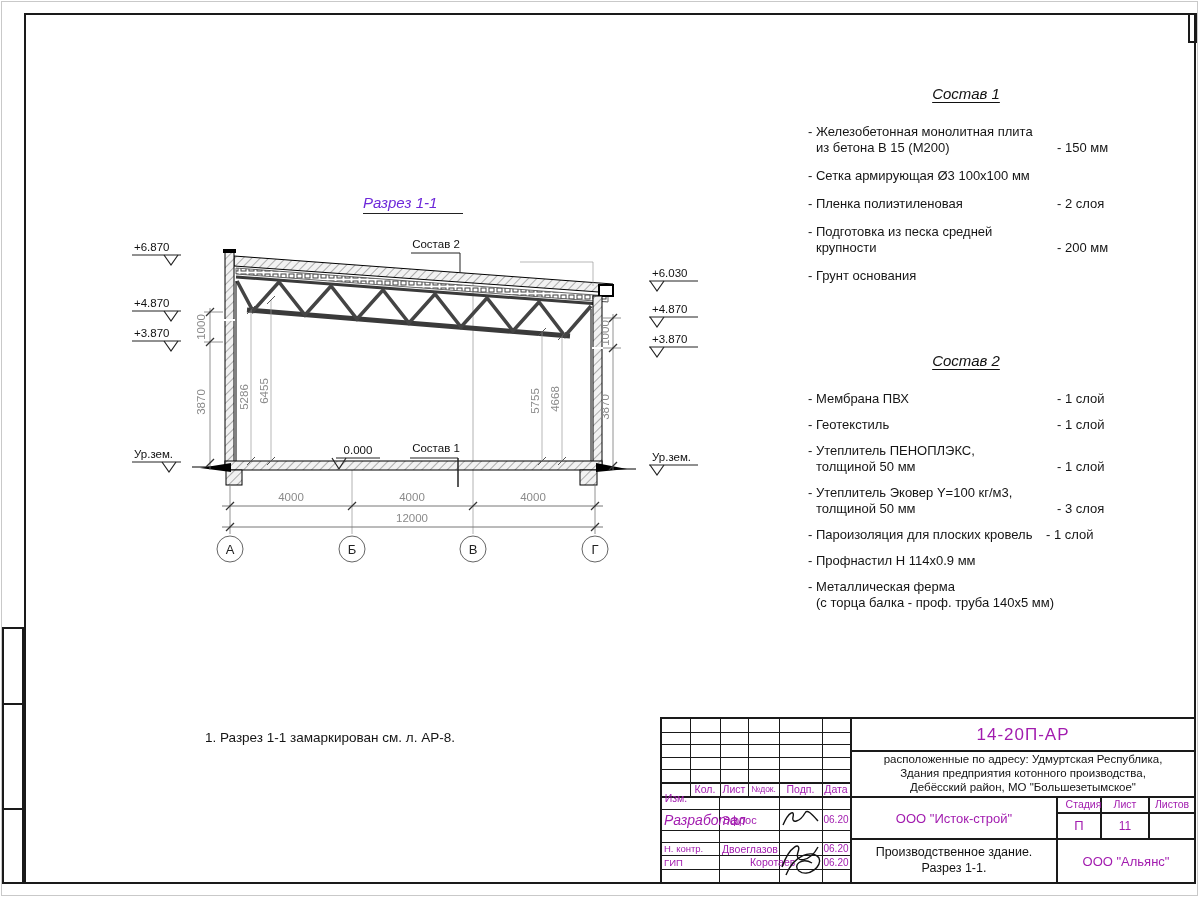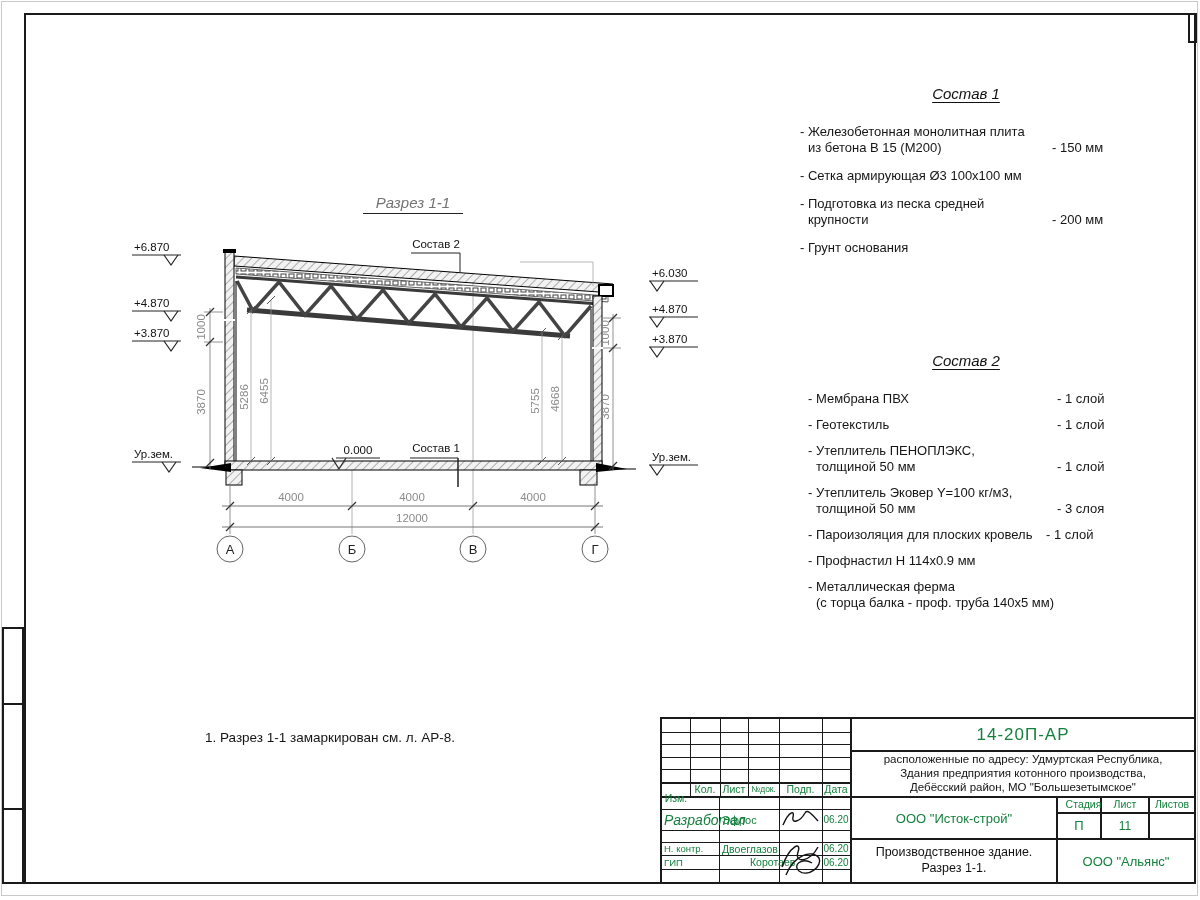--- a/index.html
+++ b/index.html
@@ -6,38 +6,38 @@
   #page{position:relative;width:1200px;height:900px;background:#fff;overflow:hidden;
         font-family:"Liberation Sans", sans-serif;color:#111;}
   .abs{position:absolute;box-sizing:border-box;}
   
   #outer-border{left:1px;top:1px;width:1197px;height:895px;border:1px solid #c9c9c9;}
   #main-frame{left:24px;top:13px;width:1172px;height:871px;border:2px solid #1a1a1a;}
   #corner-box{left:1188px;top:13px;width:9px;height:30px;border:2px solid #1a1a1a;border-top:none;}
   #margin-col{left:2px;top:627px;width:22px;height:257px;border:2px solid #1a1a1a;}
   .margin-div{left:0;width:18px;height:0;border-top:2px solid #1a1a1a;}
   
-  #sect-title{left:363px;top:194px;width:100px;text-align:center;font-style:italic;
-              font-size:15px;color:#737373;border-bottom:1.2px solid #222;padding-bottom:2px;}
+  #sect-title{left:363px;top:194px;width:100px;font-style:italic;
+              font-size:15px;color:#6d28d9;border-bottom:1.2px solid #222;padding-bottom:2px;}
   
   .sostav{left:800px;width:342px;}
   .sostav .hd{width:332px;text-align:center;font-style:italic;font-size:15px;
               text-decoration:underline;text-underline-offset:3px;margin-bottom:22px;}
   .item{display:flex;align-items:flex-end;font-size:13px;line-height:16px;color:#151515;}
   .s1 .item{margin-bottom:12px;}
   .s2 .item{margin-bottom:10px;}
   .item .nm{width:252px;}
   .item .val{width:86px;white-space:nowrap;}
   
   #note{left:205px;top:730px;font-size:13.5px;color:#151515;}
   
   #tb{left:660px;top:717px;width:536px;height:167px;border:2px solid #1a1a1a;background:#fff;}
   #tb .ln{position:absolute;background:#1a1a1a;}
   #tb .cell{position:absolute;box-sizing:border-box;display:flex;align-items:center;justify-content:center;
-            text-align:center;color:#15803d;}
+            text-align:center;color:#a21caf;}
   #tb .lbl{font-size:10.5px;}
   .dimtxt{fill:#8a8a8a;font-size:11.5px;font-family:"Liberation Sans",sans-serif;}
   .elevtxt{fill:#111;font-size:11.5px;font-family:"Liberation Sans",sans-serif;}
   .axtxt{fill:#222;font-size:13px;font-family:"Liberation Sans",sans-serif;}
 </style>
 </head>
 <body>
 
 <div id="page">
 
@@ -222,33 +222,39 @@
     </g>
     <g>
       <text class="elevtxt" x="436" y="452" text-anchor="middle">Состав 1</text>
       <line x1="410" y1="458" x2="458" y2="458" stroke="#222" stroke-width="1"></line>
       <line x1="458" y1="458" x2="458" y2="487" stroke="#222" stroke-width="1.5"></line>
     </g>
   </svg>
 
   <div class="abs sostav s1" style="top:85px;">
     <div class="hd">Состав 1</div>
-    <div style="margin-left:0;margin-top:20px;">
+    <div style="margin-left:8px;margin-top:20px;">
       <div class="item">
         <div class="nm">
             <div>- Железобетонная  монолитная плита</div>
             <div style="padding-left:8px;">из бетона В 15 (М200)</div>
           </div>
         <div class="val">- 150 мм</div>
       </div>
       <div class="item">
         <div class="nm">
             <div>- Сетка армирующая Ø3 100х100 мм</div>
           </div>
         <div class="val"></div>
+      </div>
+      <div class="item">
+        <div class="nm">
+            <div>- Пленка полиэтиленовая</div>
+          </div>
+        <div class="val">- 2 слоя</div>
       </div>
       <div class="item">
         <div class="nm">
             <div>- Подготовка из песка средней</div>
             <div style="padding-left:8px;">крупности</div>
           </div>
         <div class="val">- 200 мм</div>
       </div>
       <div class="item">
         <div class="nm">

